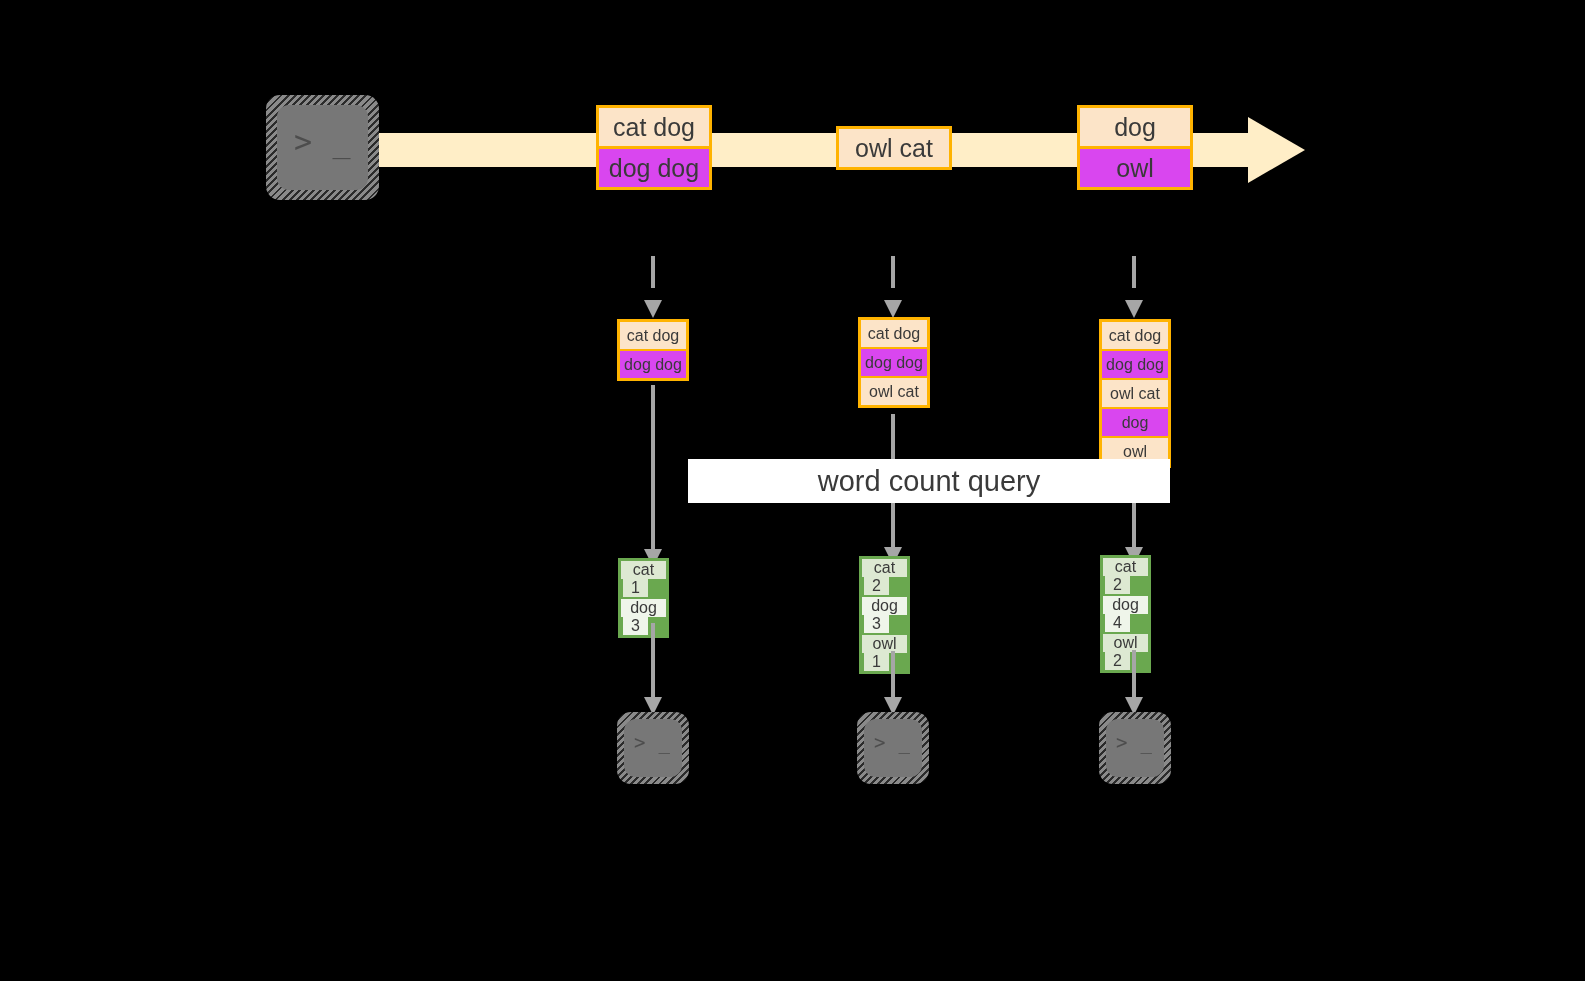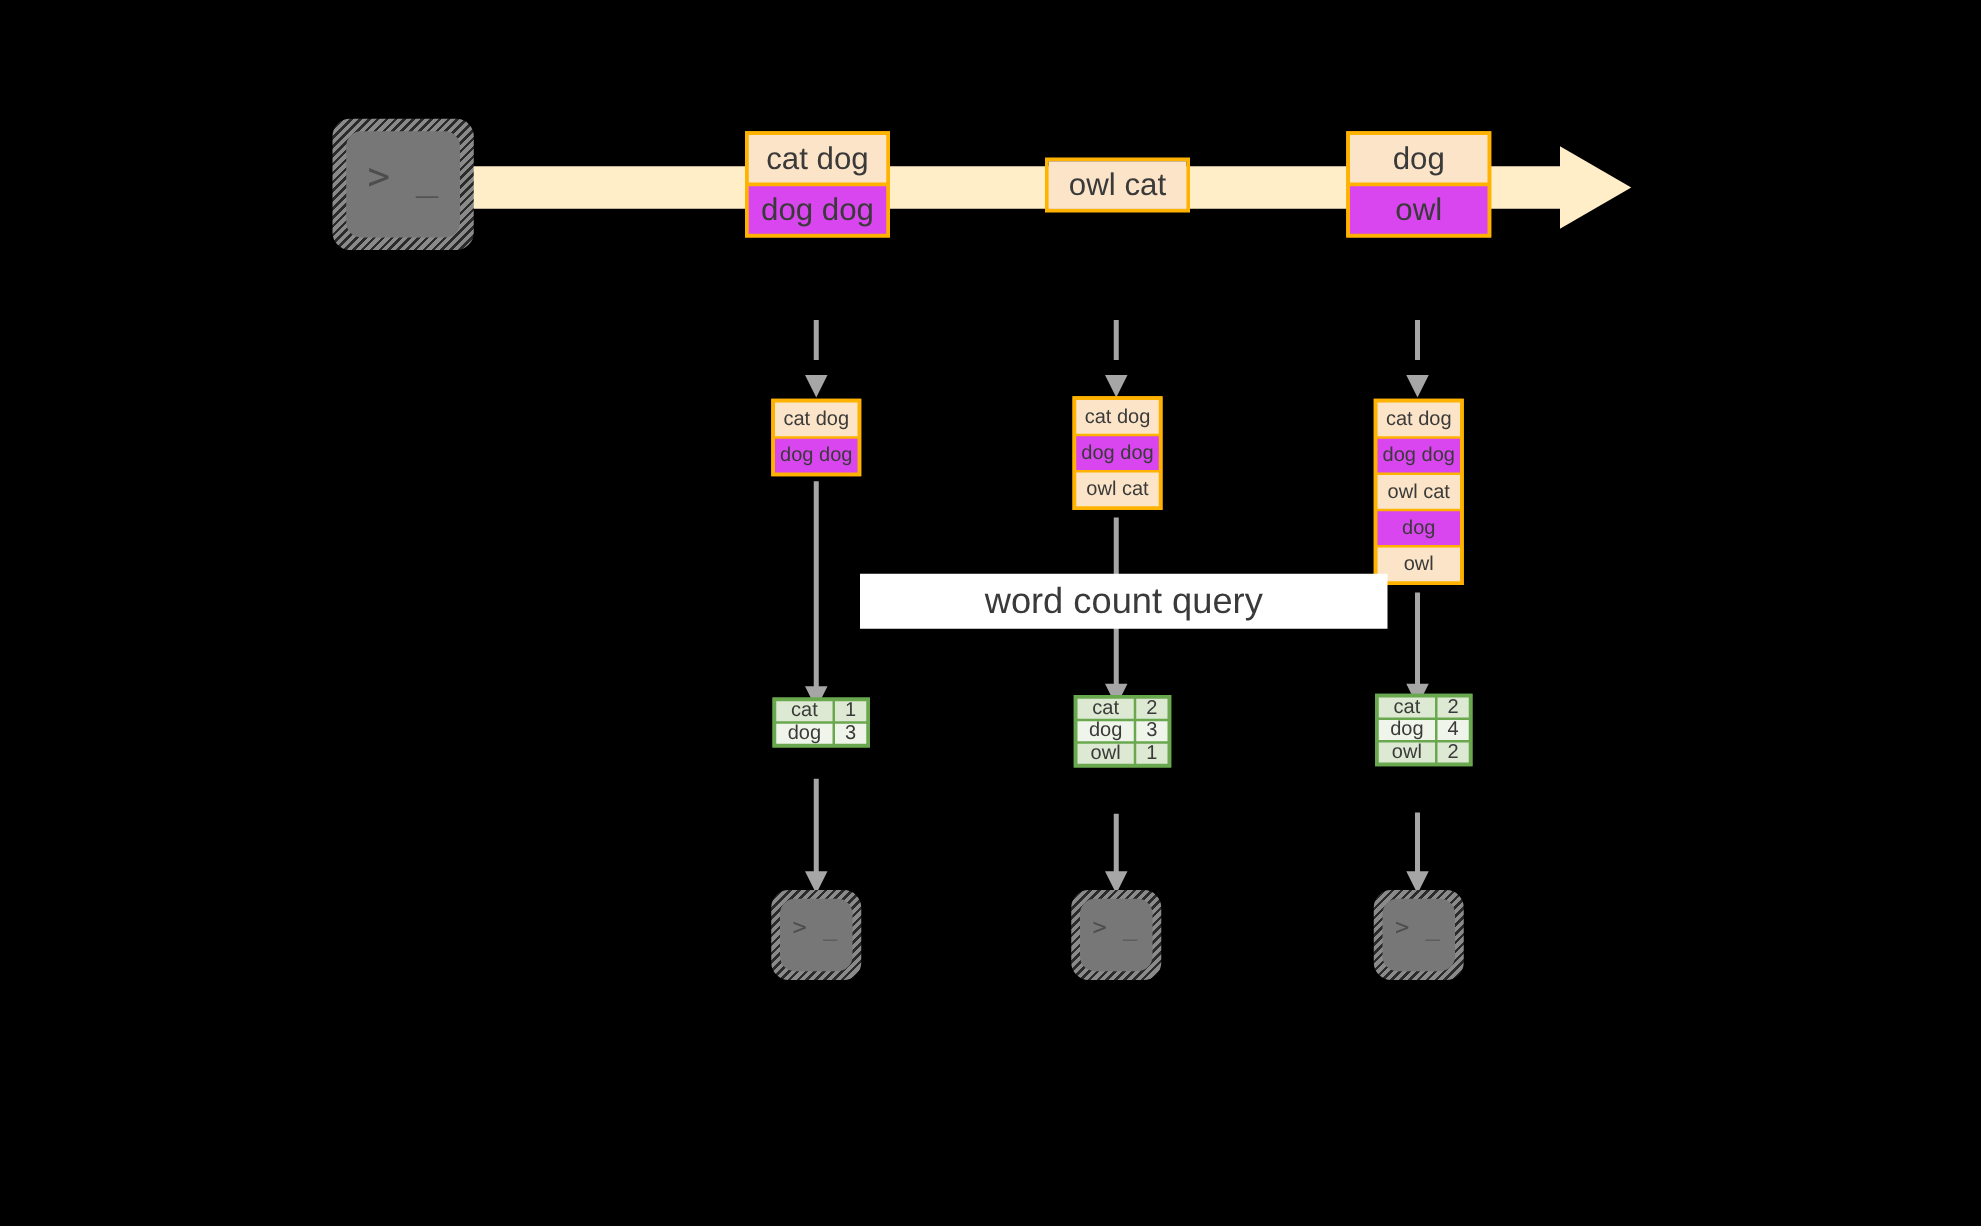--- a/index.html
+++ b/index.html
@@ -100,21 +100,22 @@
 
   
   .count-table {
     position: absolute;
     box-sizing: border-box;
     border: 3px solid #6aa84f;
     background: #6aa84f;
   }
   .count-table .trow {
     display: flex;
-    height: 16px;
+    height: 36px;
+    flex-direction: column;
   }
   .count-table .trow + .trow { margin-top: 2px; }
   .count-table .cell {
     box-sizing: border-box;
     display: flex;
     align-items: center;
     justify-content: center;
     font-size: 16px;
     color: #3a3a3a;
     white-space: nowrap;
@@ -148,21 +149,21 @@
     border-left: 9px solid transparent;
     border-right: 9px solid transparent;
     border-top: 18px solid #a6a6a6;
   }
 
   
   .query-band {
     position: absolute;
     left: 688px;
     top: 459px;
-    width: 422px;
+    width: 482px;
     height: 44px;
     background: #ffffff;
   }
   .query-band .label {
     position: absolute;
     left: 0;
     right: 0;
     top: 0;
     height: 44px;
     display: flex;

